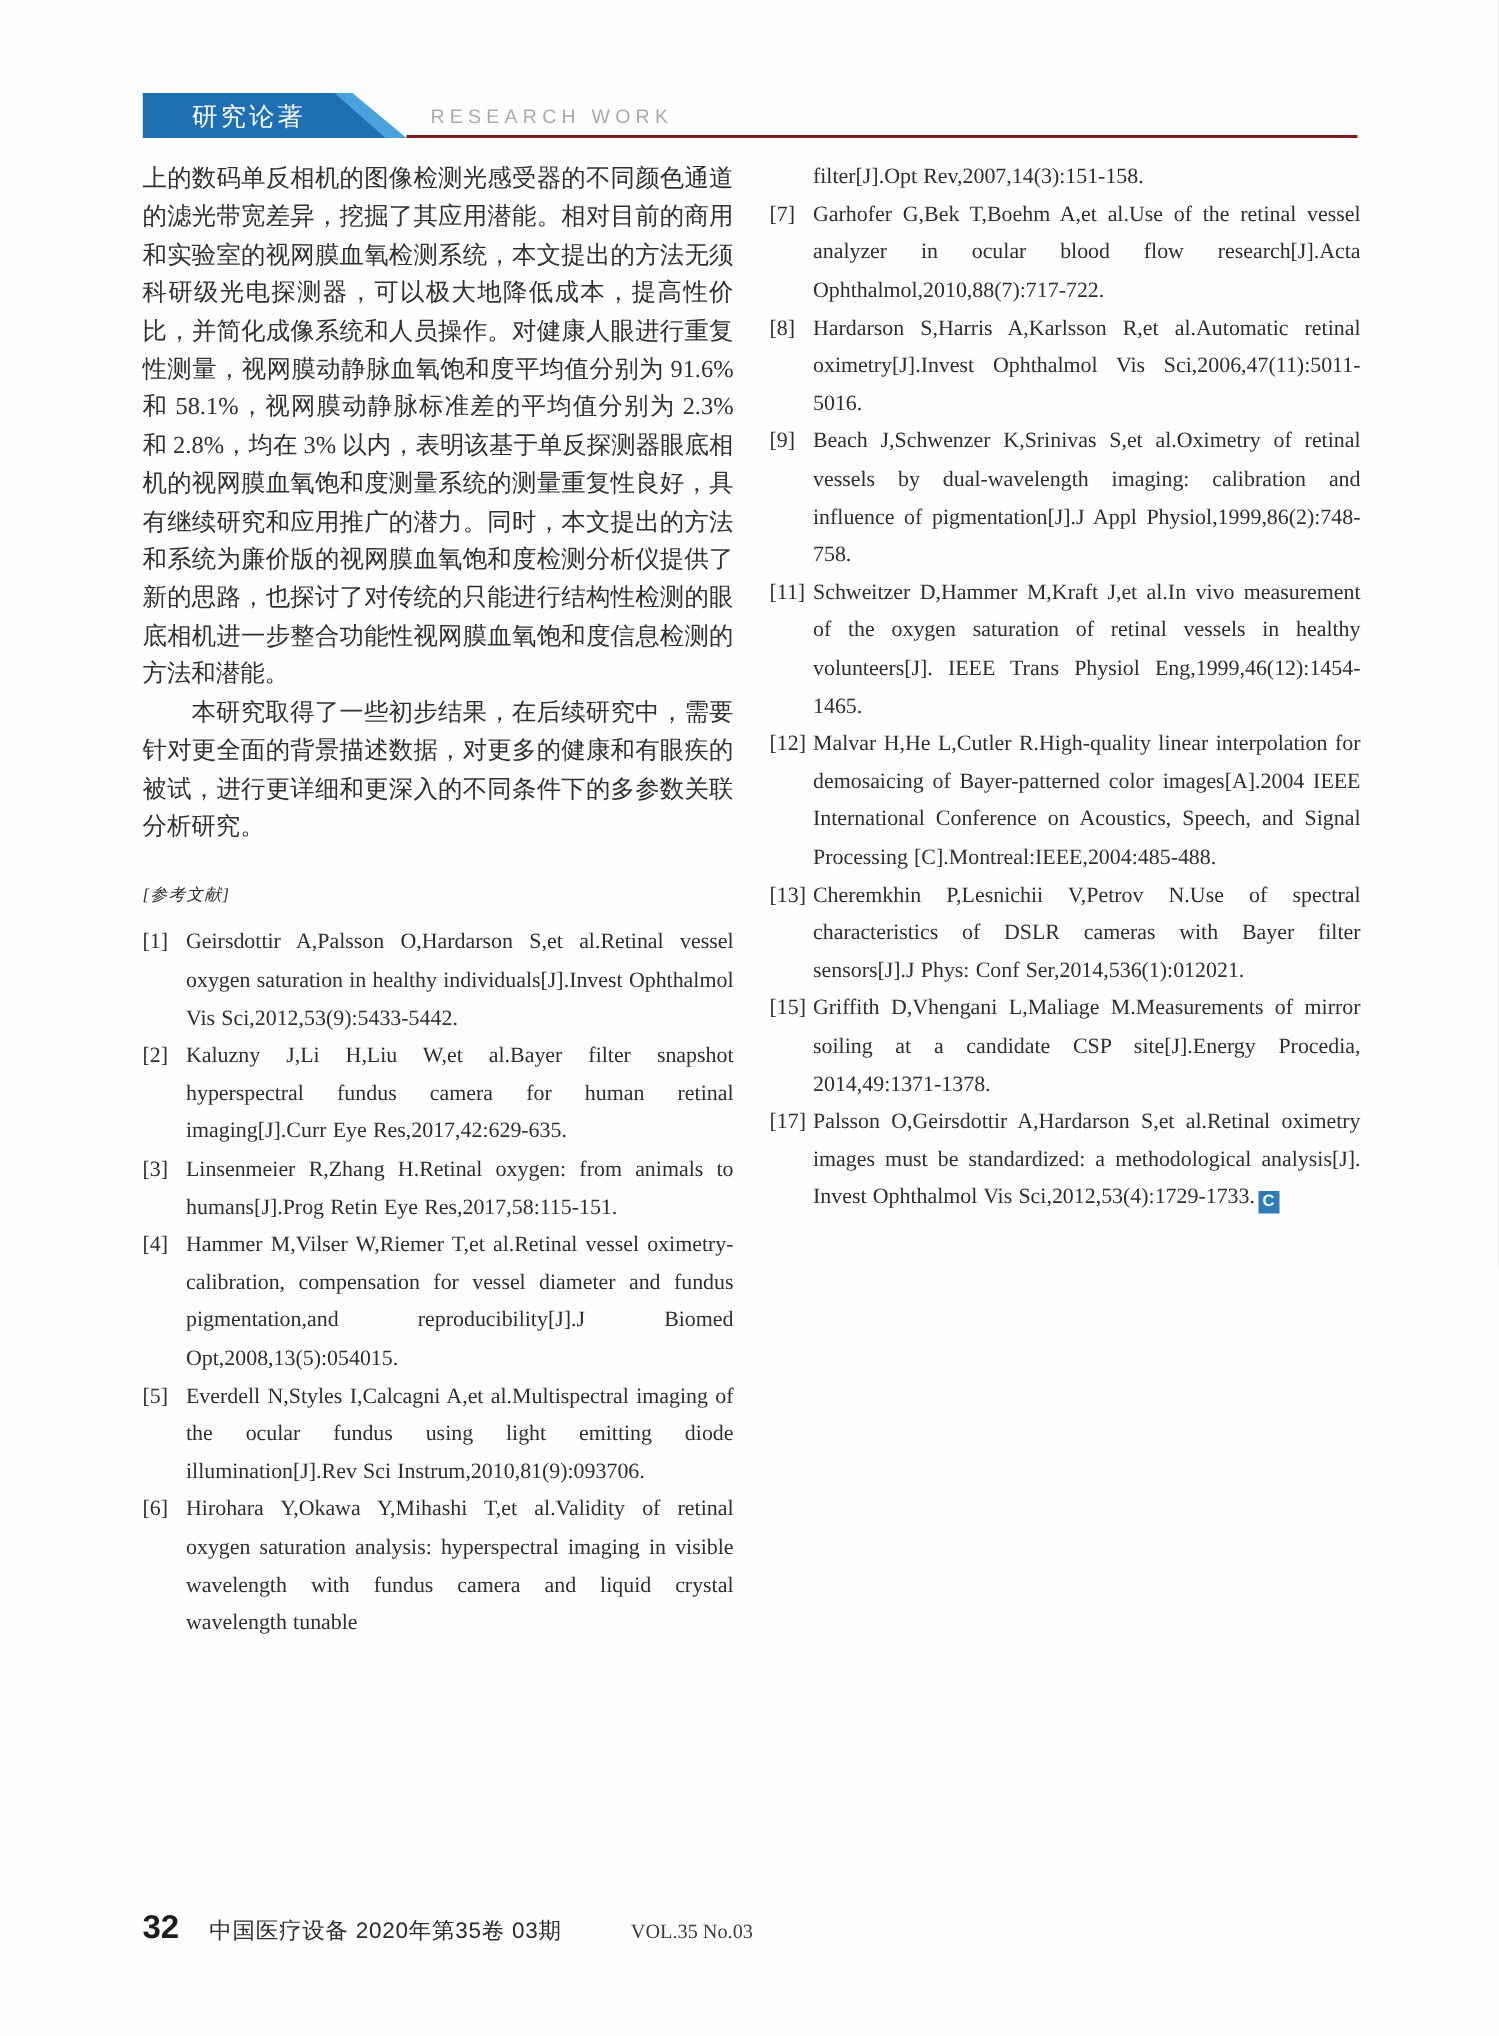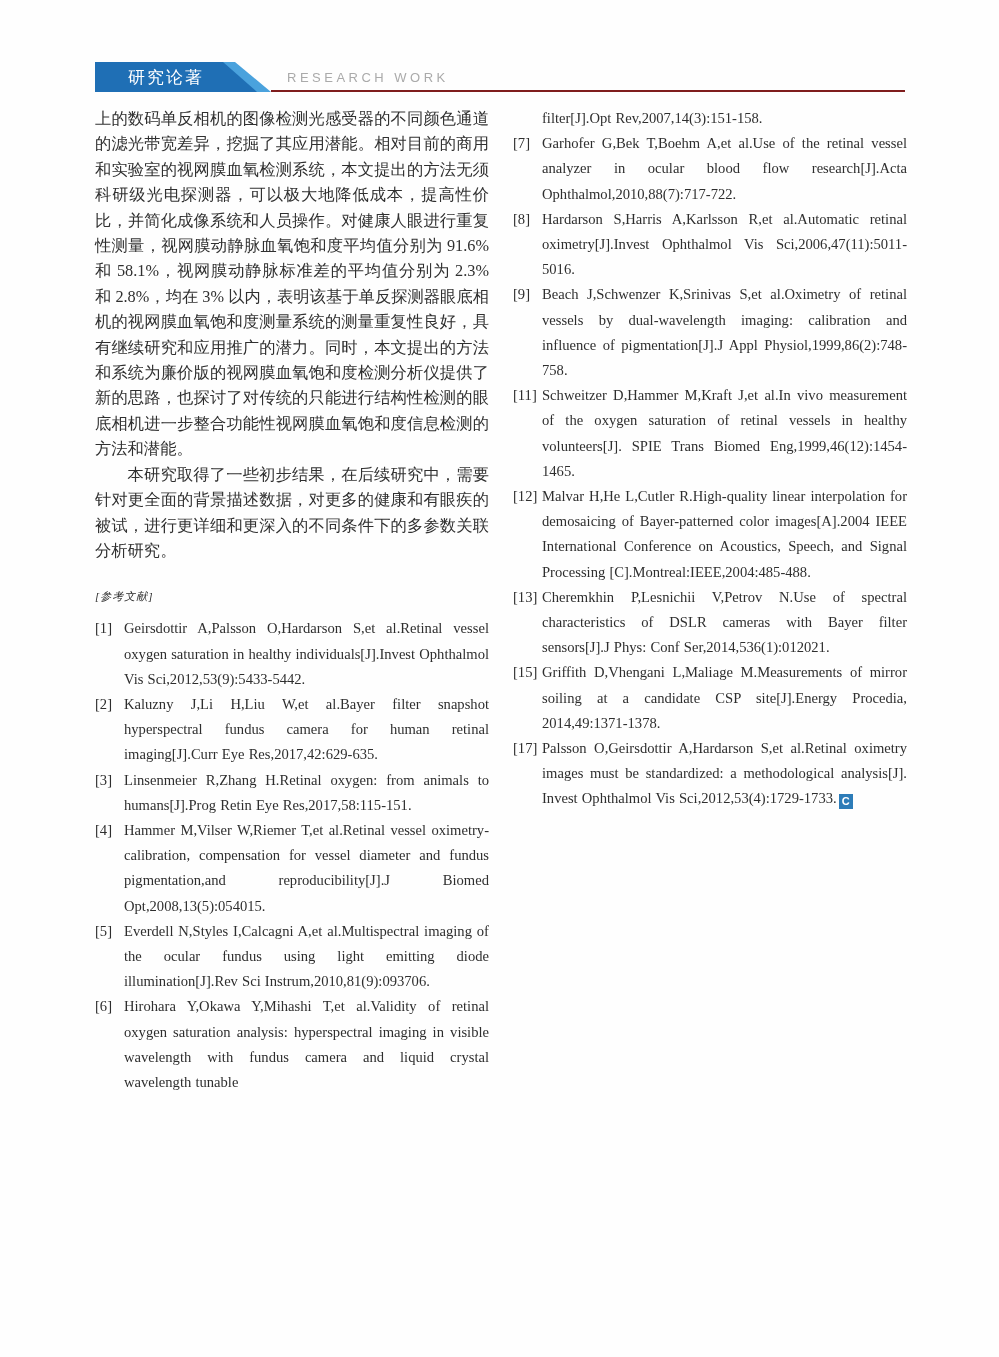--- a/index.html
+++ b/index.html
@@ -161,21 +161,21 @@
           <div class="ref-row">
             <span class="ref-label">[8]</span>
             <span class="ref-text"><span>Hardarson S,Harris A,Karlsson R,</span><span class="it">et al</span><span>.Automatic retinal oximetry[J].</span><span class="it">Invest Ophthalmol Vis Sci</span><span>,2006,47(11):5011-5016.</span></span>
           </div>
           <div class="ref-row">
             <span class="ref-label">[9]</span>
             <span class="ref-text"><span>Beach J,Schwenzer K,Srinivas S,</span><span class="it">et al</span><span>.Oximetry of retinal vessels by dual-wavelength imaging: calibration and influence of pigmentation[J].</span><span class="it">J Appl Physiol</span><span>,1999,86(2):748-758.</span></span>
           </div>
           <div class="ref-row">
             <span class="ref-label">[11]</span>
-            <span class="ref-text"><span>Schweitzer D,Hammer M,Kraft J,</span><span class="it">et al.In vivo</span><span> measurement of the oxygen saturation of retinal vessels in healthy volunteers[J]. </span><span class="it">SPIE Trans Biomed Eng</span><span>,1999,46(12):1454-1465.</span></span>
+            <span class="ref-text"><span>Schweitzer D,Hammer M,Kraft J,</span><span class="it">et al.In vivo</span><span> measurement of the oxygen saturation of retinal vessels in healthy volunteers[J]. </span><span class="it">IEEE Trans Physiol Eng</span><span>,1999,46(12):1454-1465.</span></span>
           </div>
           <div class="ref-row">
             <span class="ref-label">[12]</span>
             <span class="ref-text"><span>Malvar H,He L,Cutler R.High-quality linear interpolation for demosaicing of Bayer-patterned color images[A].2004 IEEE International Conference on Acoustics, Speech, and Signal Processing [C].Montreal:IEEE,2004:485-488.</span></span>
           </div>
           <div class="ref-row">
             <span class="ref-label">[13]</span>
             <span class="ref-text"><span>Cheremkhin P,Lesnichii V,Petrov N.Use of spectral characteristics of DSLR cameras with Bayer filter sensors[J].</span><span class="it">J Phys: Conf Ser</span><span>,2014,536(1):012021.</span></span>
           </div>
           <div class="ref-row">
@@ -184,14 +184,19 @@
           </div>
           <div class="ref-row">
             <span class="ref-label">[17]</span>
             <span class="ref-text"><span>Palsson O,Geirsdottir A,Hardarson S,</span><span class="it">et al</span><span>.Retinal oximetry images must be standardized: a methodological analysis[J]. </span><span class="it">Invest Ophthalmol Vis Sci</span><span>,2012,53(4):1729-1733.</span><span class="end-mark">C</span></span>
           </div>
         </div>
     </div>
 
   </div>
 
+  <div class="footer">
+    <span class="page-number">32</span>
+    <span class="journal-info">中国医疗设备 2020年第35卷  03期</span>
+    <span class="volume-info">VOL.35 No.03</span>
+  </div>
 
 </div>
 
 </body></html>

